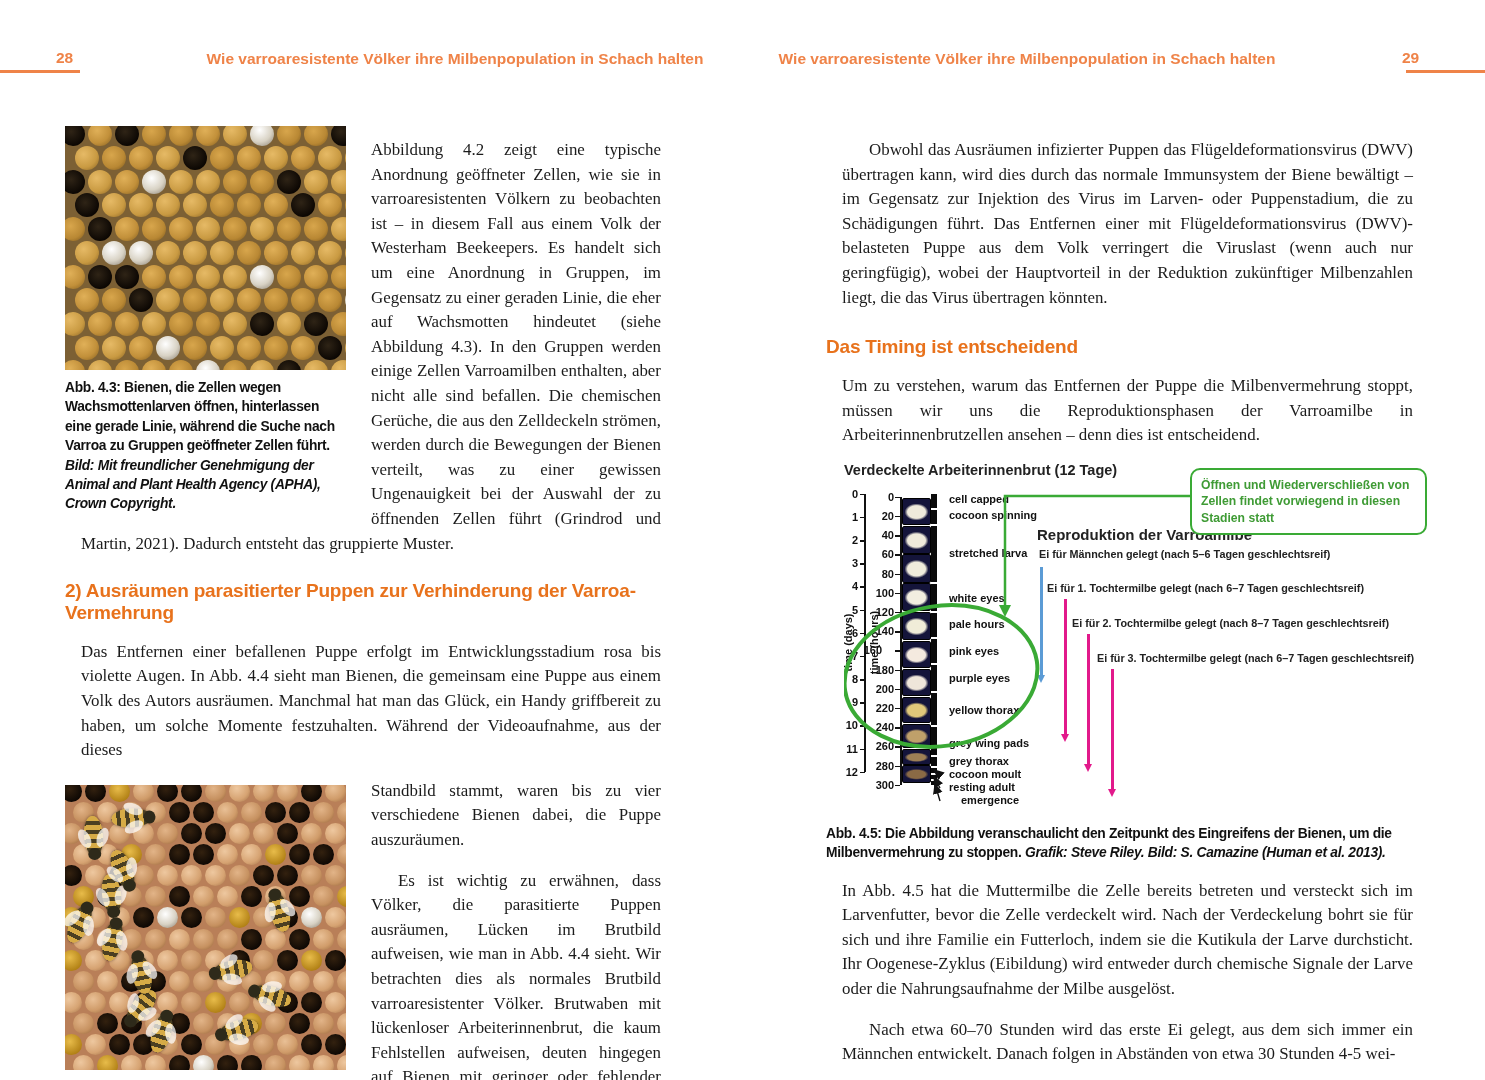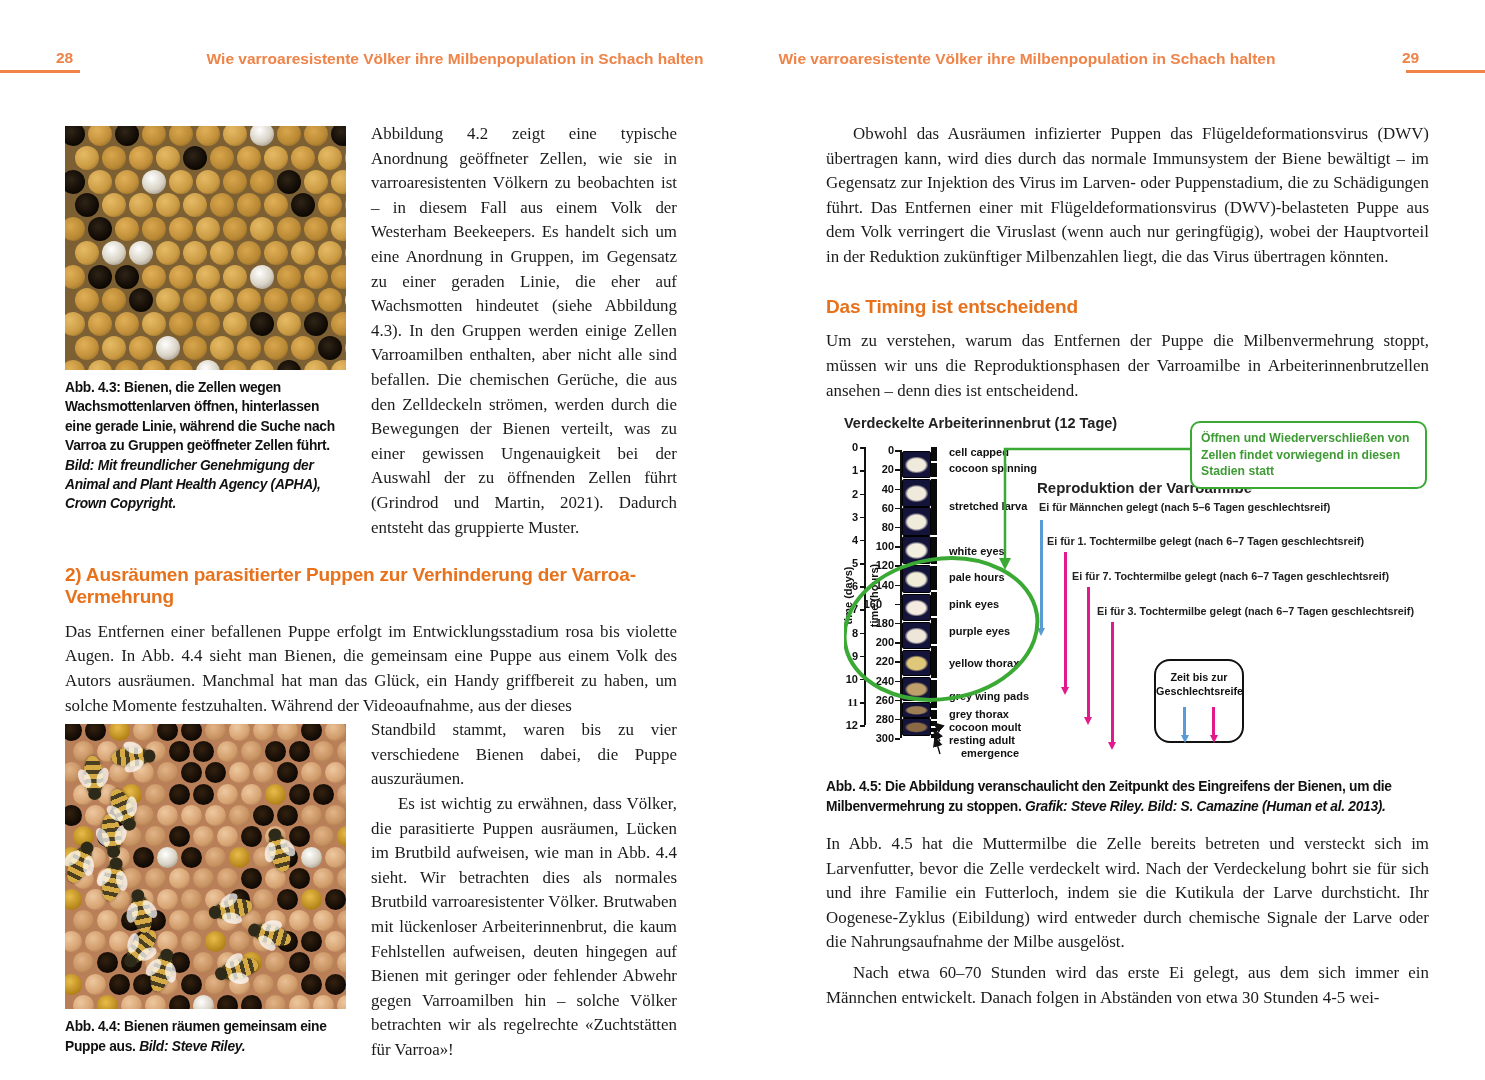--- a/index.html
+++ b/index.html
@@ -13,21 +13,21 @@
            color:#ef8348;text-align:center;}
   .runhead.rl{left:100px;width:710px;} .runhead.rr{left:672px;width:710px;}
   .hrule{position:absolute;top:70px;height:2.5px;background:#ef8348;}
   .hrule.hl{left:0;width:80px;} .hrule.hr{left:1406px;width:79px;}
 
   
   .page{position:absolute;top:122px;}
   .pageL{left:65px;width:612px;}
   .pageR{left:826px;width:603px;}
 
-  .body{font:16.9px/24.6px "Liberation Serif",serif;text-align:justify;margin:0;
+  .body{font:16.9px/24.6px "Liberation Serif",serif;text-align:justify;margin:16px;
         hyphens:auto;-webkit-hyphens:auto;}
   .indent{text-indent:27px;}
   .mt{margin-top:6px;}
   .head{font:bold 19px/1.15 "Liberation Sans",sans-serif;color:#e8721c;
         letter-spacing:-0.2px;margin:24px 0 12px 0;}
 
   figure{margin:0;}
   .fig{float:left;width:281px;margin:4px 25px 6px 0;}
   .photo{position:relative;width:281px;overflow:hidden;}
   .photoA{height:244px;background:#7c6034;}
@@ -487,28 +487,20 @@
       <polygon points="155,141 167,141 161,153" fill="#3aaa35"></polygon>
       <line x1="96" y1="311" x2="90" y2="306" stroke="#111" stroke-width="1.4" marker-end="url(#mB)"></line>
       <line x1="96" y1="324" x2="90" y2="313" stroke="#111" stroke-width="1.4" marker-end="url(#mB)"></line>
       <line x1="96" y1="337" x2="91" y2="320" stroke="#111" stroke-width="1.4" marker-end="url(#mB)"></line>
     </svg>
 
     <div class="dg-repro-title">Reproduktion der Varroamilbe</div>
 
     <div class="callout">Öffnen und Wiederverschließen von Zellen findet vorwiegend in diesen Stadien statt</div>
 
-    <div class="legendbox">
-      <div>Zeit bis zur</div>
-      <div>Geschlechtsreife</div>
-      <div class="lg-sh lgblue"></div>
-      <div class="lg-hd lgbluehd"></div>
-      <div class="lg-sh lgpink"></div>
-      <div class="lg-hd lgpinkhd"></div>
-    </div>
   <div class="dg-num" style="left: -6px; top: 23px; width: 20px;">0</div>
       <div class="dg-dash" style="left: 16px; top: 30px; width: 5px;"></div>
       <div class="dg-num" style="left: -6px; top: 46.17px; width: 20px;">1</div>
       <div class="dg-dash" style="left: 16px; top: 53.17px; width: 5px;"></div>
       <div class="dg-num" style="left: -6px; top: 69.34px; width: 20px;">2</div>
       <div class="dg-dash" style="left: 16px; top: 76.34px; width: 5px;"></div>
       <div class="dg-num" style="left: -6px; top: 92.51px; width: 20px;">3</div>
       <div class="dg-dash" style="left: 16px; top: 99.51px; width: 5px;"></div>
       <div class="dg-num" style="left: -6px; top: 115.68px; width: 20px;">4</div>
       <div class="dg-dash" style="left: 16px; top: 122.68px; width: 5px;"></div>
@@ -517,21 +509,21 @@
       <div class="dg-num" style="left: -6px; top: 162.02px; width: 20px;">6</div>
       <div class="dg-dash" style="left: 16px; top: 169.02px; width: 5px;"></div>
       <div class="dg-num" style="left: -6px; top: 185.19px; width: 20px;">7</div>
       <div class="dg-dash" style="left: 16px; top: 192.19px; width: 5px;"></div>
       <div class="dg-num" style="left: -6px; top: 208.36px; width: 20px;">8</div>
       <div class="dg-dash" style="left: 16px; top: 215.36px; width: 5px;"></div>
       <div class="dg-num" style="left: -6px; top: 231.53px; width: 20px;">9</div>
       <div class="dg-dash" style="left: 16px; top: 238.53px; width: 5px;"></div>
       <div class="dg-num" style="left: -6px; top: 254.7px; width: 20px;">10</div>
       <div class="dg-dash" style="left: 16px; top: 261.7px; width: 5px;"></div>
-      <div class="dg-num" style="left: -6px; top: 277.87px; width: 20px; font-family: Liberation Serif, serif;">11</div>
+      <div class="dg-num" style="left: -6px; top: 277.87px; width: 20px;">11</div>
       <div class="dg-dash" style="left: 16px; top: 284.87px; width: 5px;"></div>
       <div class="dg-num" style="left: -6px; top: 301.04px; width: 20px;">12</div>
       <div class="dg-dash" style="left: 16px; top: 308.04px; width: 5px;"></div>
       <div class="dg-num" style="left: 22px; top: 26px; width: 28px;">0</div>
       <div class="dg-dash" style="left: 51px; top: 33px; width: 5px;"></div>
       <div class="dg-num" style="left: 22px; top: 45.2px; width: 28px;">20</div>
       <div class="dg-dash" style="left: 51px; top: 52.2px; width: 5px;"></div>
       <div class="dg-num" style="left: 22px; top: 64.4px; width: 28px;">40</div>
       <div class="dg-dash" style="left: 51px; top: 71.4px; width: 5px;"></div>
       <div class="dg-num" style="left: 22px; top: 83.6px; width: 28px;">60</div>
@@ -596,21 +588,21 @@
       <div class="dg-stage" style="left: 97px; top: 291px;">grey thorax</div>
       <div class="dg-stage" style="left: 97px; top: 304px;">cocoon moult</div>
       <div class="dg-stage" style="left: 97px; top: 317px;">resting adult</div>
       <div class="dg-stage" style="left: 97px; top: 330px; padding-left: 12px;">emergence</div>
       <div class="dg-ev" style="left: 195px; top: 84px;">Ei für Männchen gelegt (nach 5–6 Tagen geschlechtsreif)</div>
       <div class="ra" style="left: 196px; top: 103px; height: 108px; background: rgb(91, 155, 213);"></div>
       <div class="ra-head" style="left: 192.5px; top: 211px; border-top: 8px solid rgb(91, 155, 213);"></div>
       <div class="dg-ev" style="left: 203px; top: 118px;">Ei für 1. Tochtermilbe gelegt (nach 6–7 Tagen geschlechtsreif)</div>
       <div class="ra" style="left: 220px; top: 135px; height: 135px; background: rgb(226, 25, 139);"></div>
       <div class="ra-head" style="left: 216.5px; top: 270px; border-top: 8px solid rgb(226, 25, 139);"></div>
-      <div class="dg-ev" style="left: 228px; top: 153px;">Ei für 7. Tochtermilbe gelegt (nach 6–7 Tagen geschlechtsreif)</div>
+      <div class="dg-ev" style="left: 228px; top: 153px;">Ei für 2. Tochtermilbe gelegt (nach 8–7 Tagen geschlechtsreif)</div>
       <div class="ra" style="left: 243px; top: 170px; height: 130px; background: rgb(226, 25, 139);"></div>
       <div class="ra-head" style="left: 239.5px; top: 300px; border-top: 8px solid rgb(226, 25, 139);"></div>
       <div class="dg-ev" style="left: 253px; top: 188px;">Ei für 3. Tochtermilbe gelegt (nach 6–7 Tagen geschlechtsreif)</div>
       <div class="ra" style="left: 267px; top: 205px; height: 120px; background: rgb(226, 25, 139);"></div>
       <div class="ra-head" style="left: 263.5px; top: 325px; border-top: 8px solid rgb(226, 25, 139);"></div>
     </div>
 
   <div class="cap capR"><b>Abb. 4.5:</b><span> Die Abbildung veranschaulicht den Zeitpunkt des Eingreifens der Bienen, um die Milbenvermehrung zu stoppen. </span><i>Grafik: Steve Riley. Bild: S. Camazine (Human et al. 2013).</i></div>
 
   <p class="body" style="margin-top:16px;">In Abb. 4.5 hat die Muttermilbe die Zelle bereits betreten und versteckt sich im Larvenfutter, bevor die Zelle verdeckelt wird. Nach der Verdeckelung bohrt sie für sich und ihre Familie ein Futterloch, indem sie die Kutikula der Larve durchsticht. Ihr Oogenese-Zyklus (Eibildung) wird entweder durch chemische Signale der Larve oder die Nahrungsaufnahme der Milbe ausgelöst.</p>

